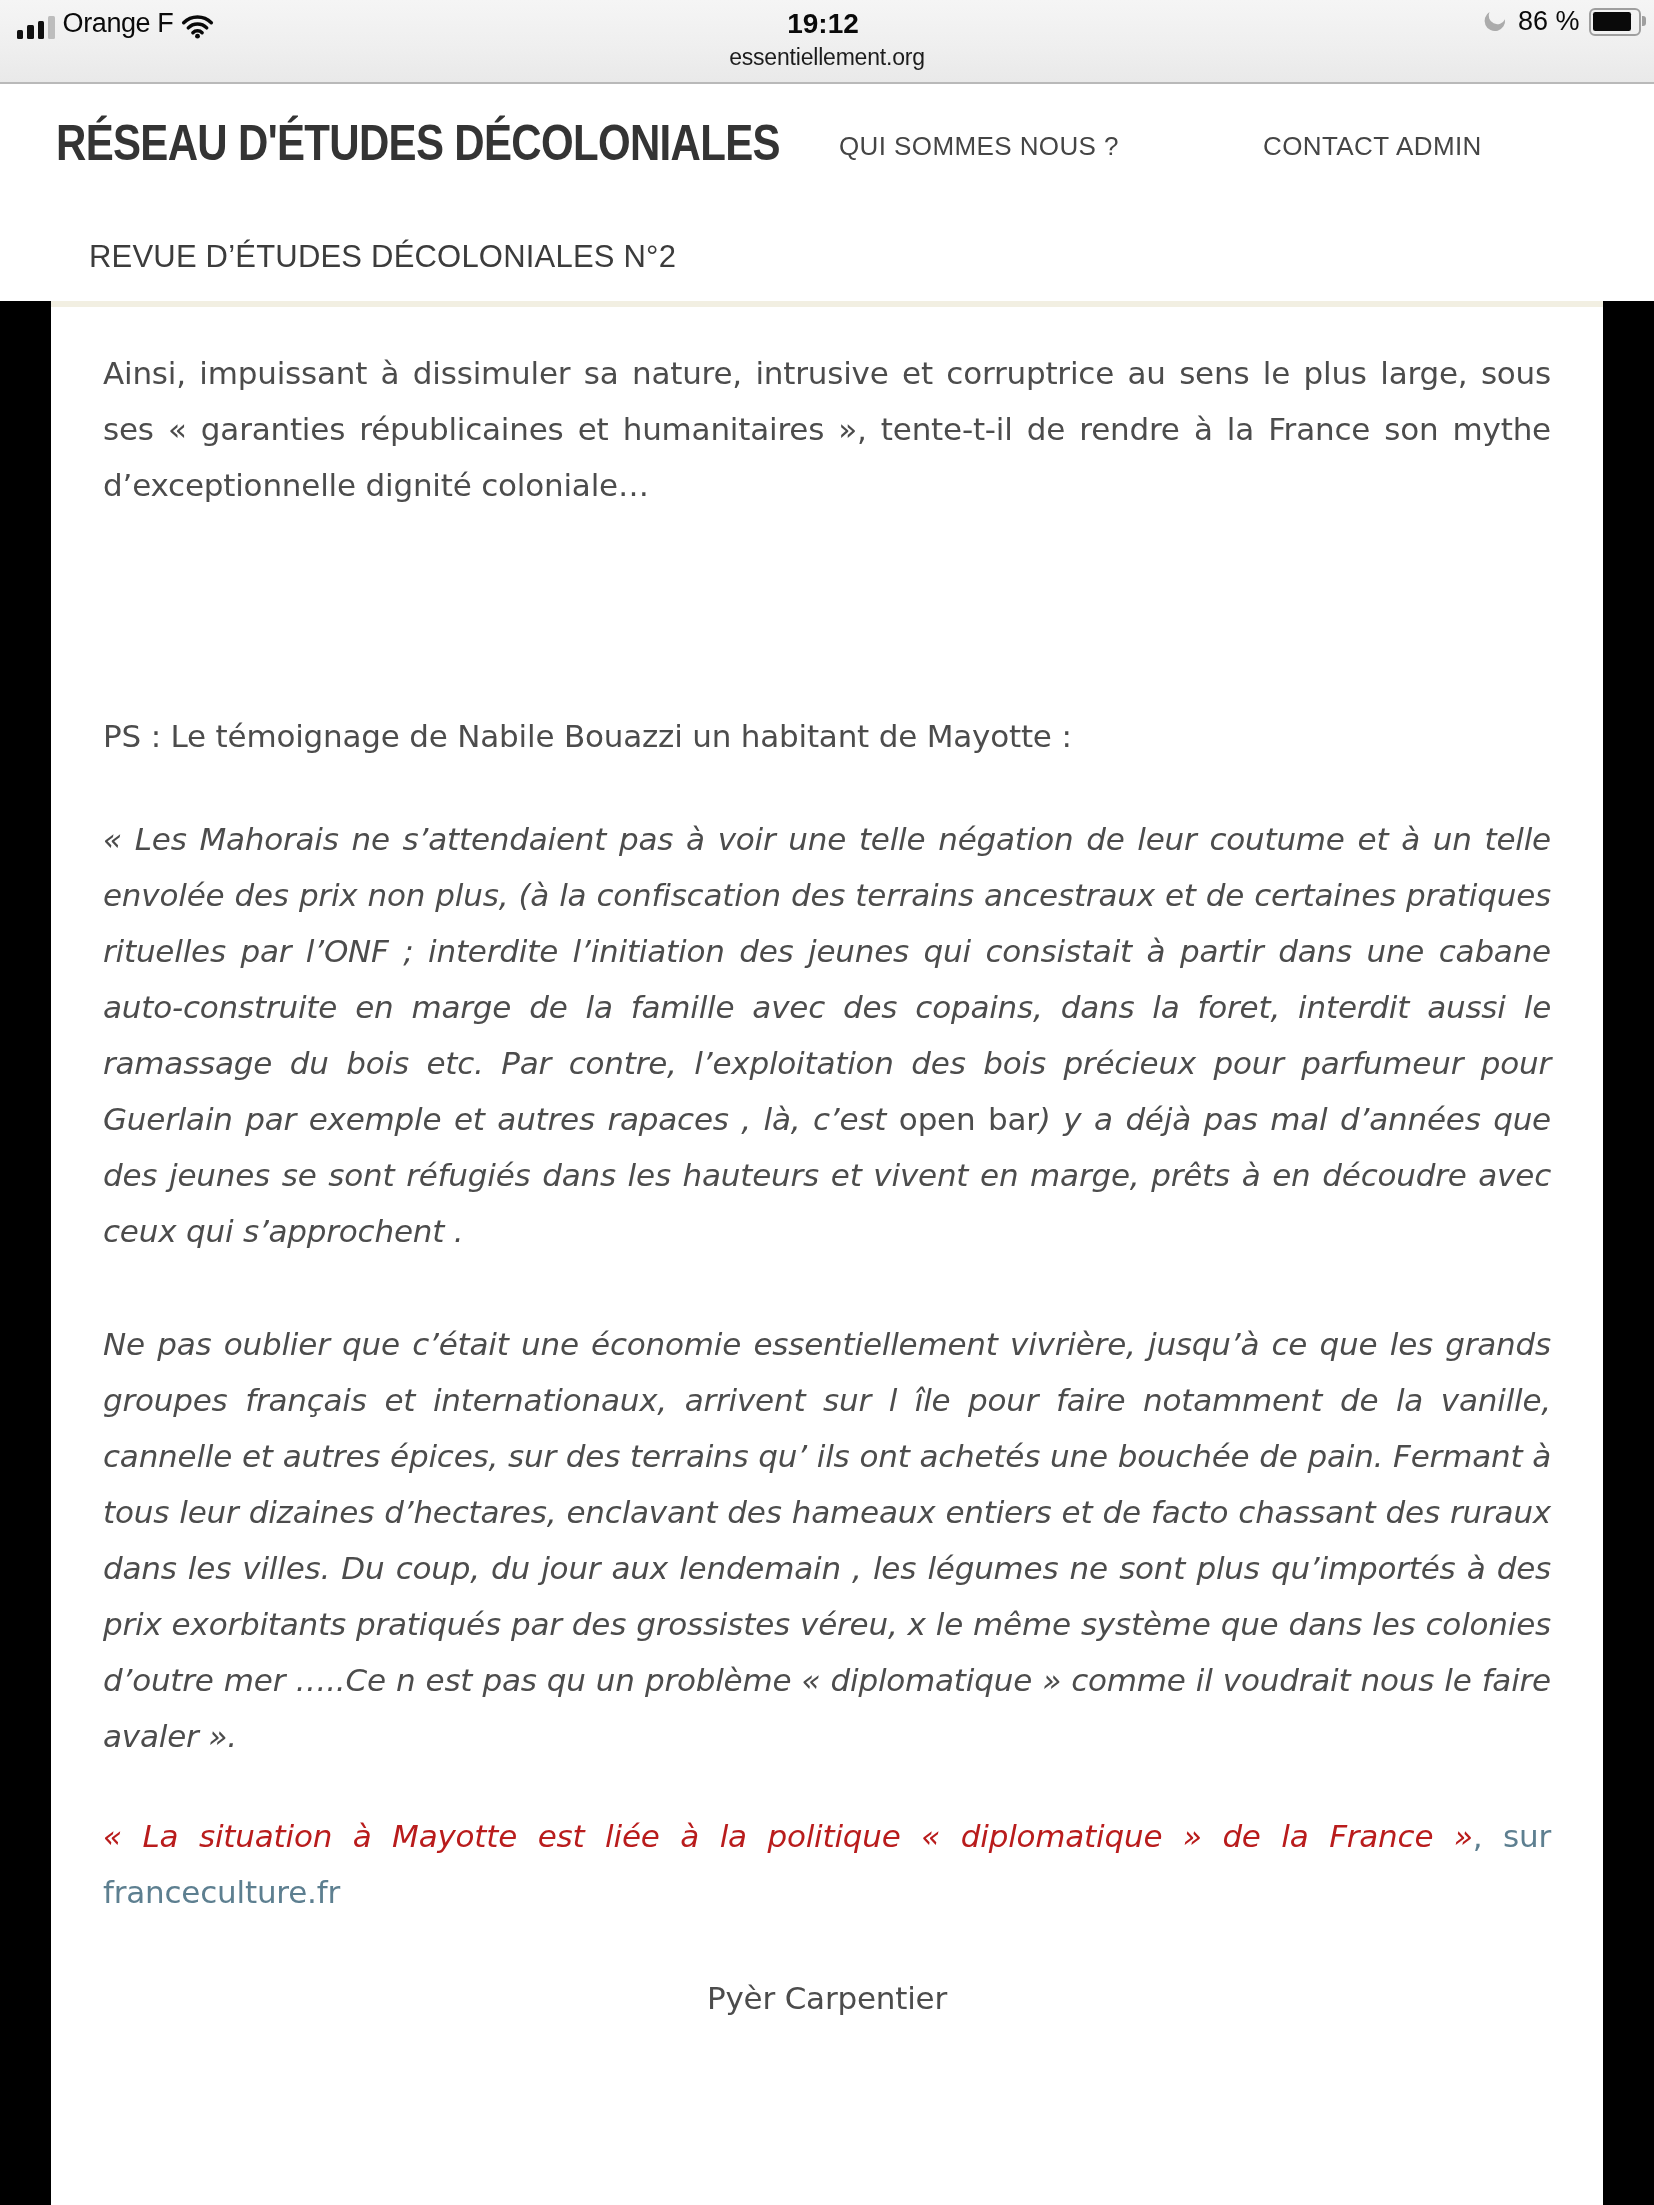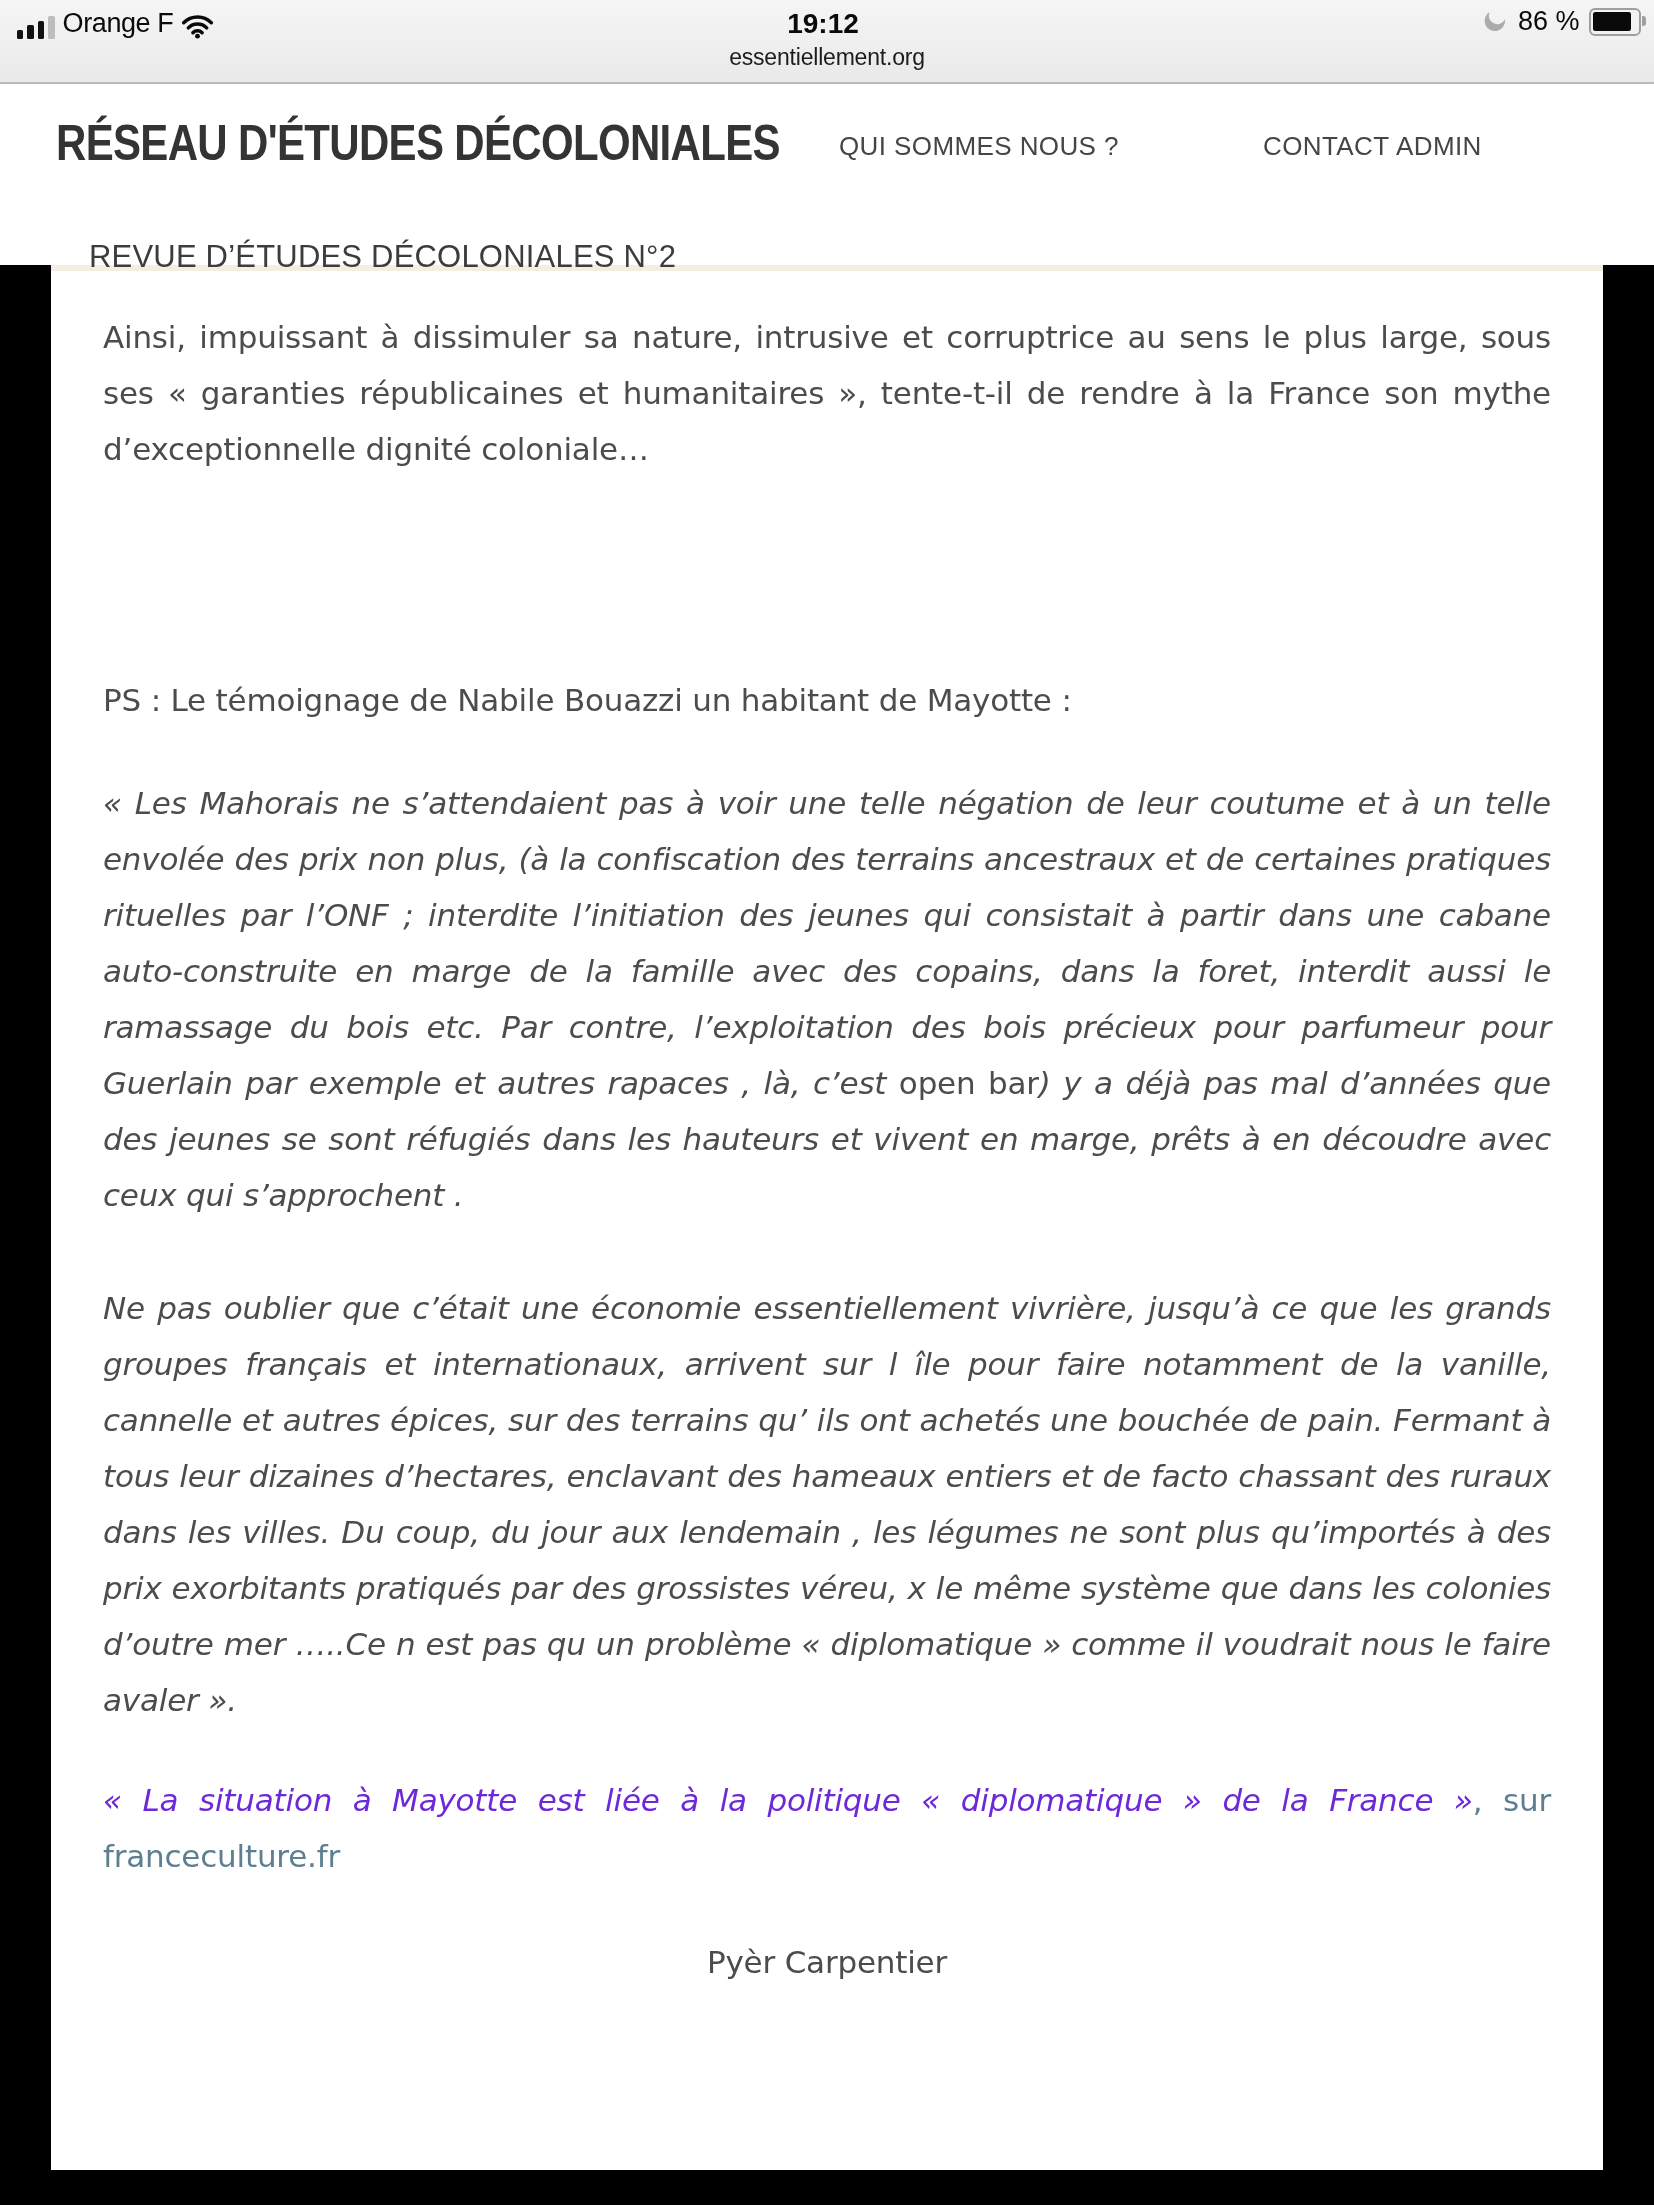--- a/index.html
+++ b/index.html
@@ -30,21 +30,21 @@
   .sb-right{position:absolute;right:13.5px;top:6px;display:flex;align-items:center;gap:9px;}
   .battery-pct{font-size:27px;}
   .battery{position:relative;width:48px;height:24px;border:2.3px solid #9f9f9f;border-radius:6px;background:transparent;}
   .battery .fill{position:absolute;left:2.3px;top:2.3px;bottom:2.3px;width:38px;background:#0a0a0a;border-radius:2.3px;}
   .battery .nub{position:absolute;right:-7.5px;top:6.8px;width:4.5px;height:9.8px;background:#9f9f9f;border-radius:0 3px 3px 0;}
   .sb-url{
     position:absolute;left:0;right:0;top:44px;text-align:center;
     font-size:23px;color:#1c1c1c;letter-spacing:-0.2px;
   }
   
-  .site-header{position:relative;width:1654px;height:181px;background:#ffffff;}
+  .site-header{position:relative;width:1654px;height:217px;background:#ffffff;}
   .site-title{
     position:absolute;left:56px;top:30px;display:inline-block;
     font-family:"Liberation Sans",sans-serif;font-weight:700;font-size:50px;
     color:#343434;letter-spacing:-0.8px;white-space:nowrap;
     transform:scaleX(0.84);transform-origin:left center;
   }
   .main-nav{position:absolute;left:0;top:47px;width:100%;height:38px;}
   .nav-item{
     position:absolute;font-family:"Liberation Sans",sans-serif;
     font-size:26px;color:#454545;letter-spacing:0.4px;white-space:nowrap;cursor:pointer;
@@ -133,17 +133,17 @@
   </div>
   <div class="sub-nav">REVUE D’ÉTUDES DÉCOLONIALES N°2</div>
 </div>
 
 <div class="page-body">
   <div class="content-column">
       <p class="para p-lead"><span class="seg-normal">Ainsi, impuissant à dissimuler sa nature, intrusive et corruptrice au sens le plus large, sous ses « garanties républicaines et humanitaires », tente-t-il de rendre à la France son mythe d’exceptionnelle dignité coloniale…</span></p>
       <p class="para p-ps"><span class="seg-normal">PS : Le témoignage de Nabile Bouazzi un habitant de Mayotte :</span></p>
       <p class="para p-quote1"><span class="seg-italic">« Les Mahorais ne s’attendaient pas à voir une telle négation de leur coutume et à un telle envolée des prix non plus, (à la confiscation des terrains ancestraux et de certaines pratiques rituelles par l’ONF ; interdite l’initiation des jeunes qui consistait à partir dans une cabane auto-construite en marge de la famille avec des copains, dans la foret, interdit aussi le ramassage du bois etc. Par contre, l’exploitation des bois précieux pour parfumeur pour Guerlain par exemple et autres rapaces , là,  c’est </span><span class="seg-normal">open bar</span><span class="seg-italic">) y a déjà pas mal d’années que des jeunes se sont réfugiés dans les hauteurs et vivent en marge, prêts à en découdre avec ceux qui s’approchent .</span></p>
       <p class="para p-quote2"><span class="seg-italic">Ne pas oublier que c’était une économie essentiellement vivrière, jusqu’à ce que les grands groupes français et internationaux, arrivent sur l île pour faire notamment de la vanille, cannelle et autres épices, sur des terrains qu’ ils ont achetés une bouchée de pain. Fermant à tous leur dizaines d’hectares, enclavant des hameaux entiers et de facto chassant des ruraux dans les villes. Du coup, du jour aux lendemain , les légumes ne sont plus qu’importés à des prix exorbitants pratiqués par des grossistes véreu, x le même système que dans les colonies d’outre mer …..Ce n est pas qu un problème « diplomatique » comme il voudrait nous le faire avaler ».</span></p>
-      <p class="para p-link"><span class="seg-link-italic" style="color: #6d28d9;">« La situation à Mayotte est liée à la politique « diplomatique » de la France »</span><span class="seg-link" style="color: rgb(93, 127, 144);">, sur franceculture.fr</span></p>
+      <p class="para p-link"><span class="seg-link-italic" style="color: #b91c1c;">« La situation à Mayotte est liée à la politique « diplomatique » de la France »</span><span class="seg-link" style="color: rgb(93, 127, 144);">, sur franceculture.fr</span></p>
       <p class="para p-signature"><span class="seg-normal">Pyèr Carpentier</span></p>
     </div>
 </div>
 
 
 </body></html>

